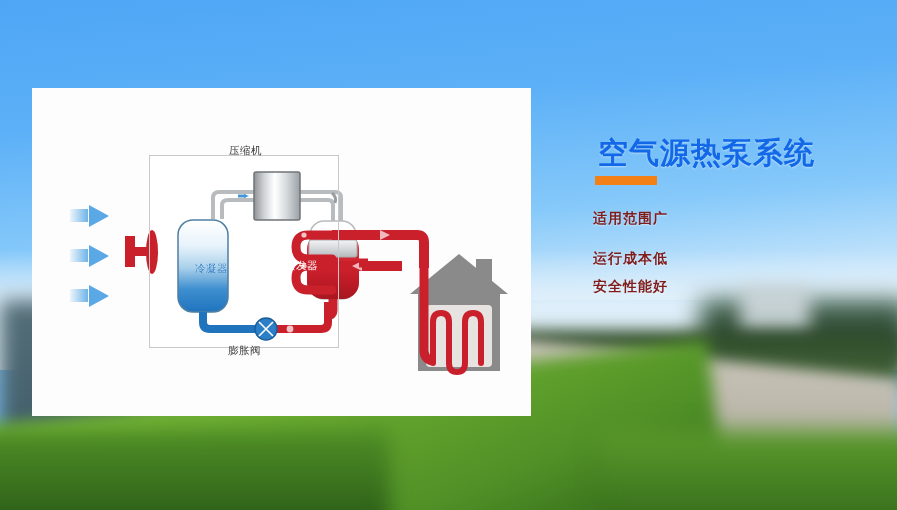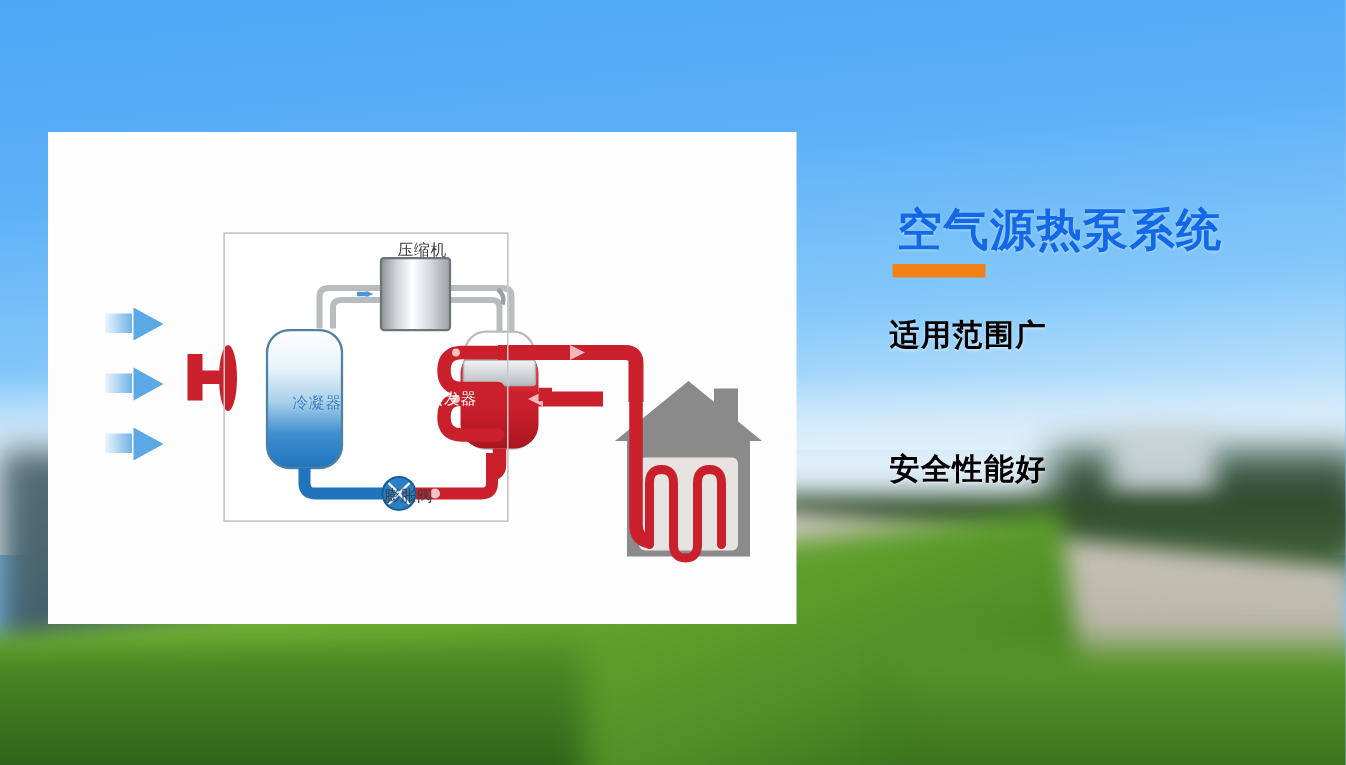--- a/index.html
+++ b/index.html
@@ -74,22 +74,22 @@
   #diagram { position:absolute; inset:0; }
   .inner-box {
     position:absolute; left:117px; top:67px; width:190px; height:193px;
     border:1px solid #c9c9c9; background:#fff;
   }
 
   .lbl {
     position:absolute; color:#3b3b3b; font-size:10.5px;
     white-space:nowrap; letter-spacing:.5px;
   }
-  .lbl-comp  { left:197px; top:72px;margin-left:36px; }
-  .lbl-valve { left:196px; top:236px;margin-left:28px; }
+  .lbl-comp  { left:197px; top:56px; }
+  .lbl-valve { left:196px; top:256px; }
   .lbl-cond  {
     left:163px; top:174px; color:#2a79c4; font-size:10.5px;
     font-weight:normal; text-shadow:0 0 1px rgba(255,255,255,.7);
   }
   .lbl-evap  {
     left:253px; top:171px; color:#ffffff; font-size:10.5px;
     font-weight:normal;
   }
 
   
@@ -129,25 +129,25 @@
     font-size:30px; font-weight:bold; color:#1368e8;
     letter-spacing:1px; white-space:nowrap;
     text-shadow:0 1px 2px rgba(255,255,255,.45);
   }
   .rule {
     position:absolute; left:35px; top:66px; width:62px; height:9px;
     background:#f28016;
   }
   .bullet {
     position:absolute; left:33px;
-    font-size:20px; font-weight:bold; color:#000000;
+    font-size:14px; font-weight:bold; color:#7f1d1d;
     white-space:nowrap; letter-spacing:1px;
     text-shadow:0 1px 2px rgba(255,255,255,.5);
   }
-  .b1 { top:100px; } .b2 { top:140px; } .b3 { top:189px;font-family:Liberation Mono, monospace; }
+  .b1 { top:100px; } .b2 { top:140px; } .b3 { top:168px;font-family:Liberation Mono, monospace; }
 </style>
 </head>
 <body>
 
 <div id="bg">
   <div class="bg-sky"></div>
   <div class="bg-sky2"></div>
   <div class="bg-water"></div>
   <div class="bg-build"></div>
   <div class="bg-dark-right"></div>
@@ -288,14 +288,15 @@
     <div class="lbl lbl-cond">冷凝器</div>
     <div class="lbl lbl-evap">蒸发器</div>
     <div class="lbl lbl-valve">膨胀阀</div>
   </div>
 </div>
 
 <div id="panel">
   <div class="title">空气源热泵系统</div>
   <div class="rule"></div>
   <div class="bullet b1">适用范围广</div>
+  <div class="bullet b2">运行成本低</div>
   <div class="bullet b3">安全性能好</div>
 </div>
 
 </body></html>

